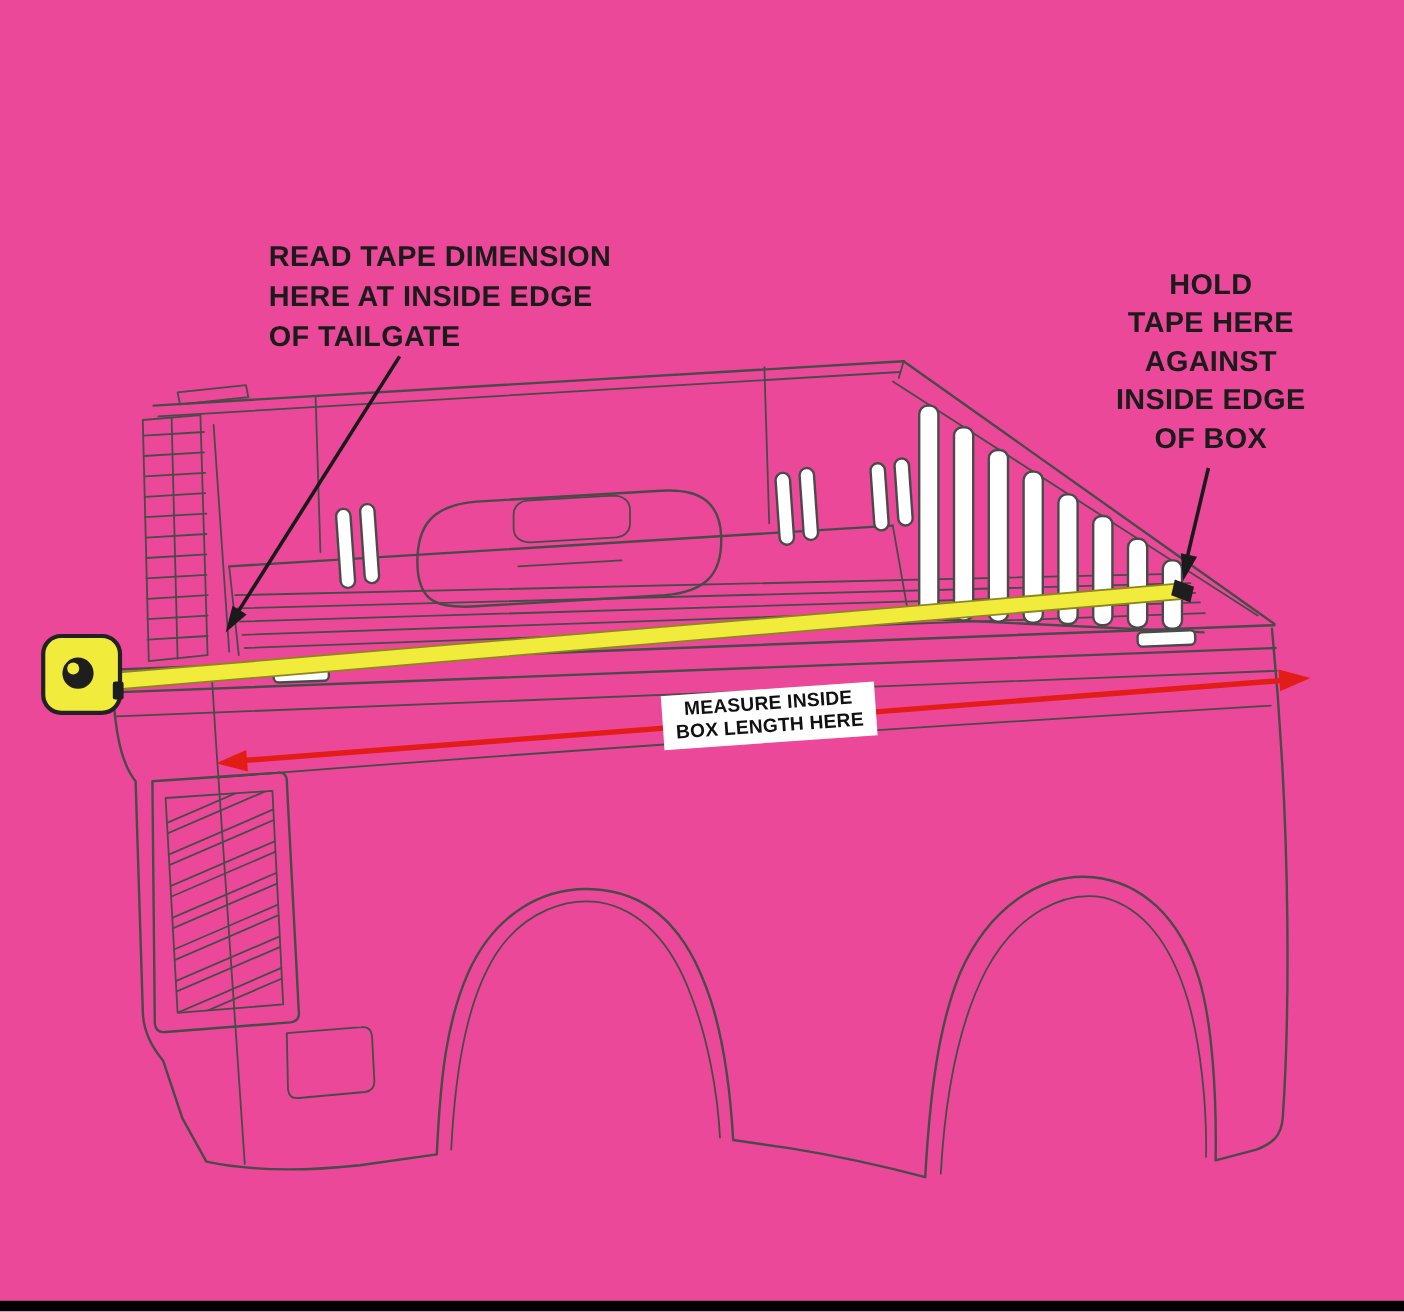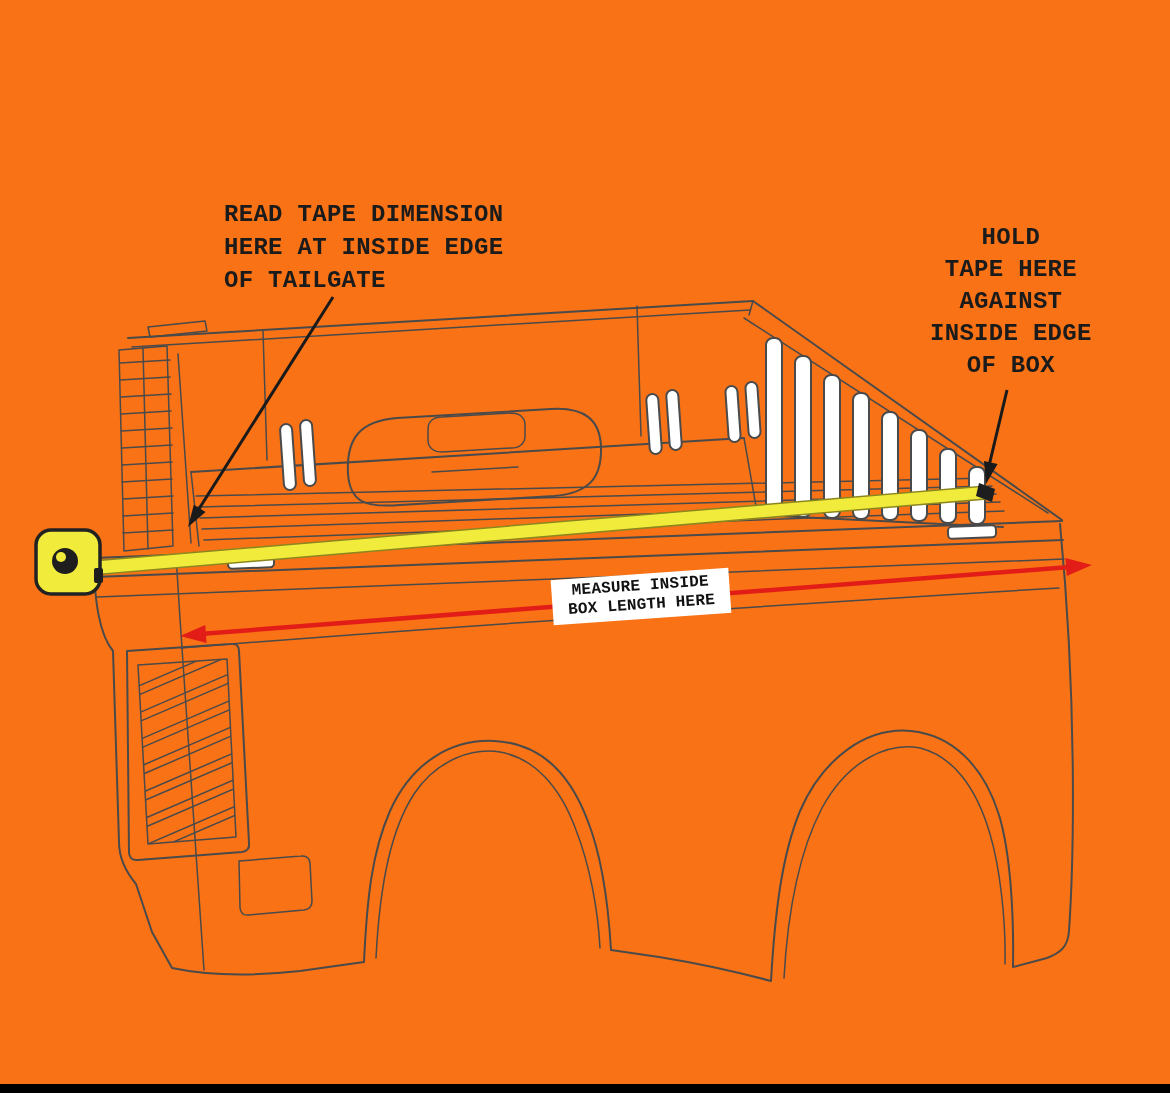--- a/index.html
+++ b/index.html
@@ -1,23 +1,23 @@
 <!DOCTYPE html>
 <html style="--line-art: #4a4a4a; --tape-yellow: #f1eb3c; --tape-outline: #8c861f; --arrow-red: #e21d17; --annotation-text: #1b1b1b; --bottom-bar: #000000;"><head>
 <meta charset="utf-8">
 <style>
   html,body{margin:0;padding:0;background:#ffffff;}
   .stage{
     position:relative;
     width:1170px;
     height:1093px;
     margin:0 auto;
-    background:#f97316;
+    background:#ec4899;
     overflow:hidden;
-    font-family:Liberation Mono, monospace;
+    font-family:Liberation Sans, sans-serif;
   }
   .stage svg{position:absolute;left:0;top:0;}
 
   
   .lineart{
     stroke:var(--line-art,#4a4a4a);
     fill:none;
     stroke-width:2;
     stroke-linecap:round;
     stroke-linejoin:round;

